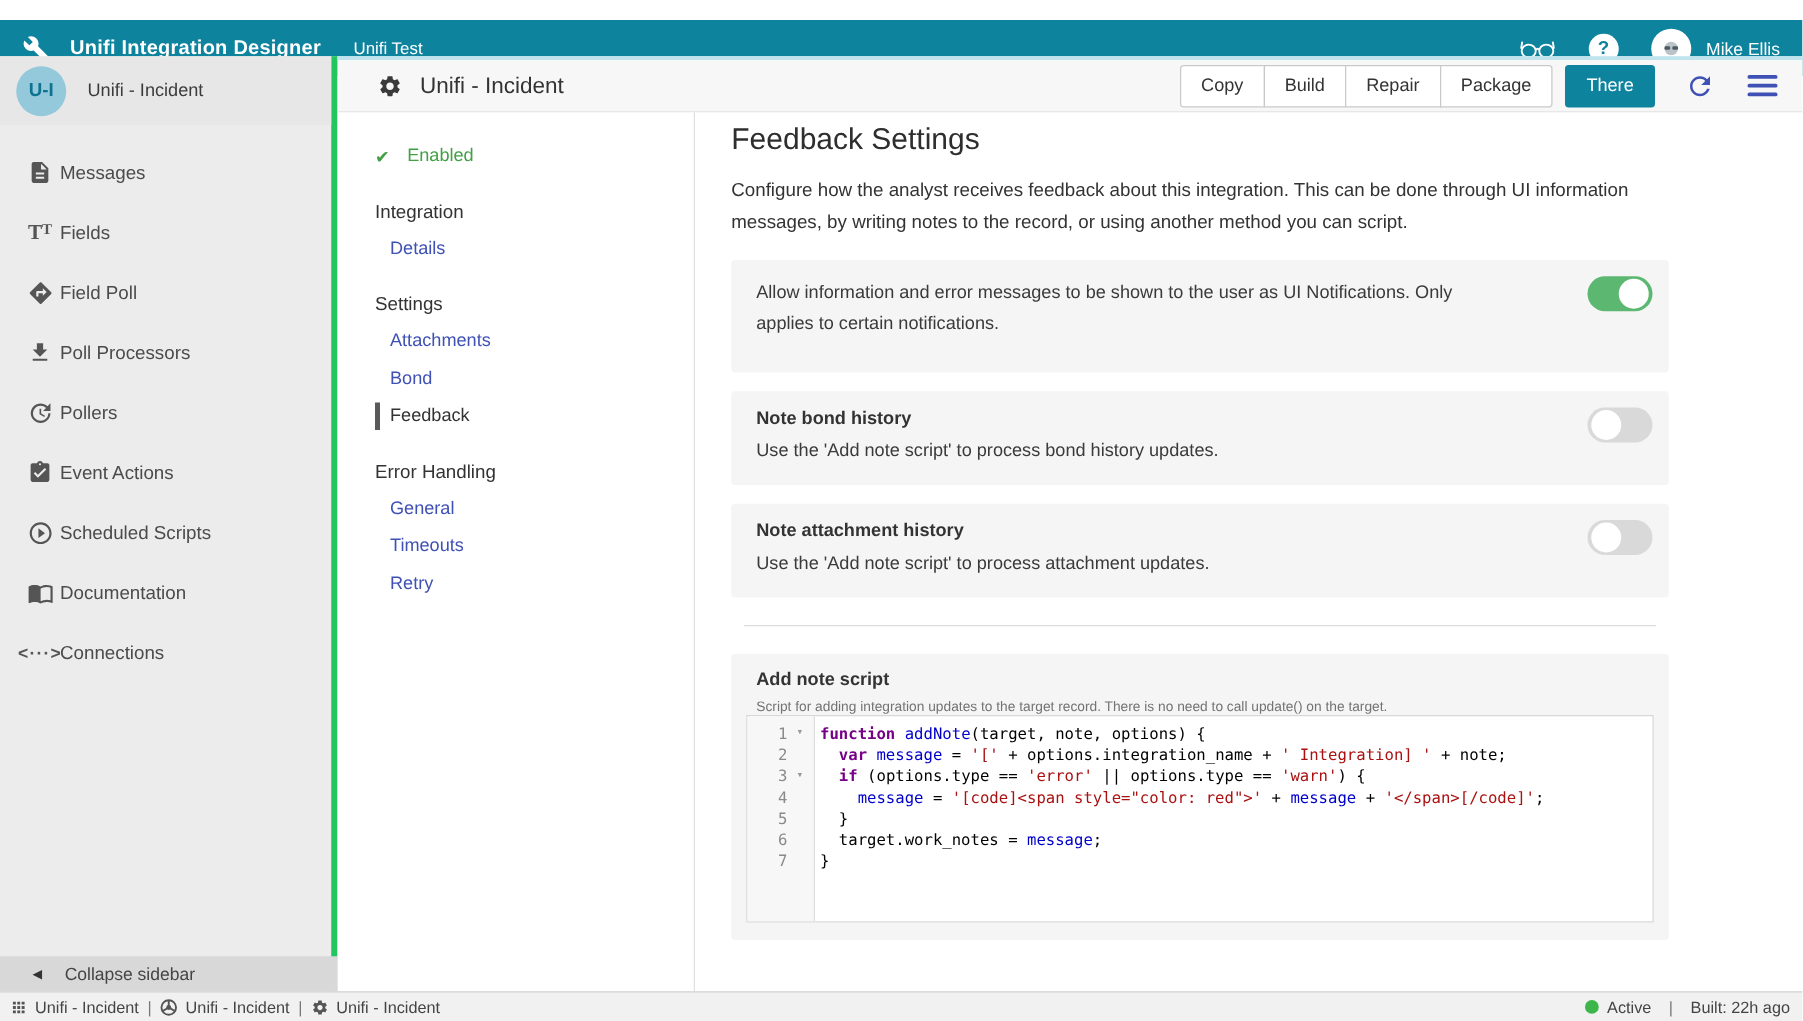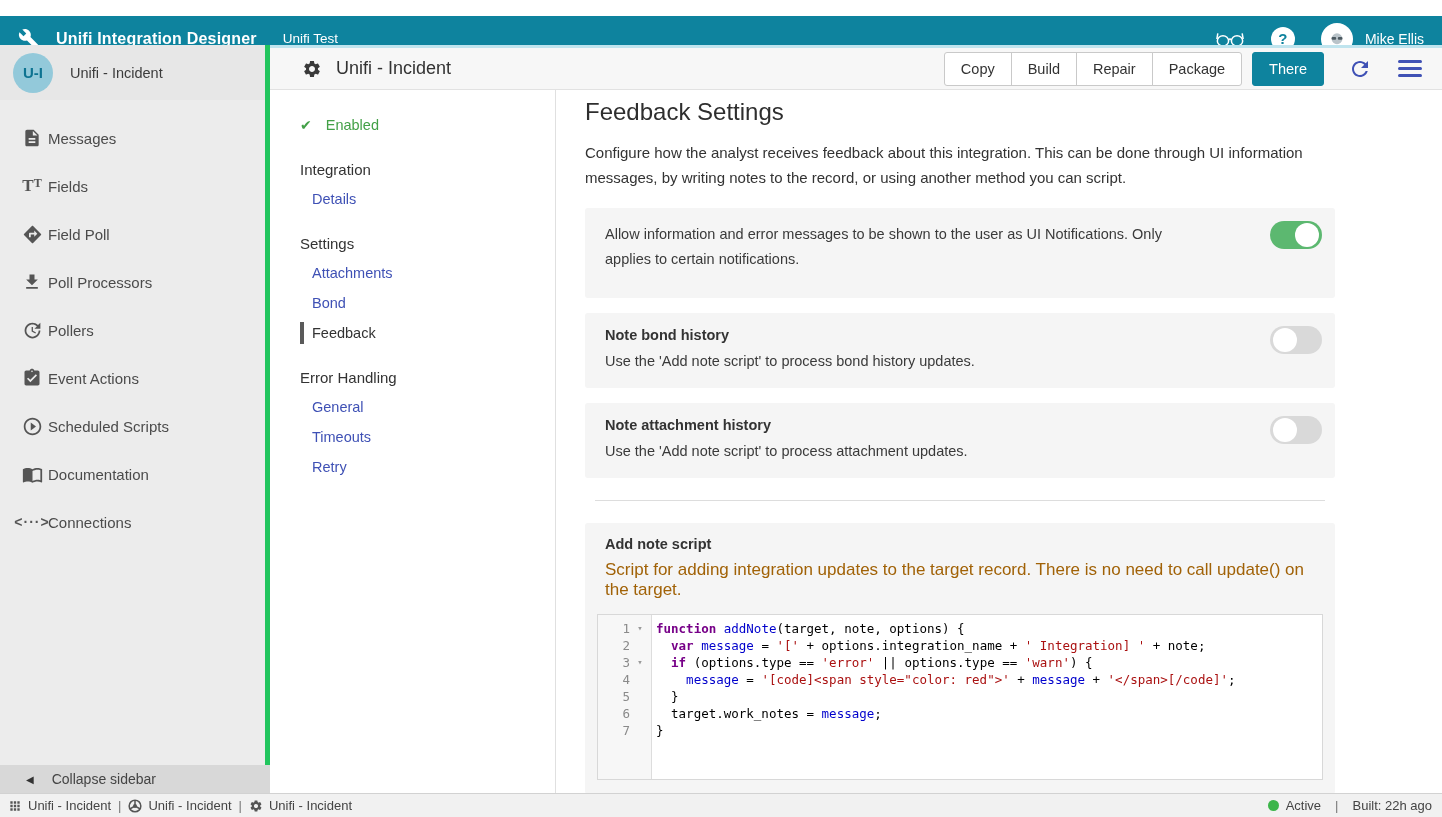--- a/index.html
+++ b/index.html
@@ -117,21 +117,21 @@
   .toggle .knob {
     position:absolute; top:2px; left:3px; width:24px; height:24px; border-radius:50%; background:#fff;
   }
   .toggle.on { background:#5cb870; }
   .toggle.on .knob { left:auto; right:3px; }
 
   .divider { border:none; border-top:1px solid #ddd; margin:22px 10px 22px 10px; }
 
   .script-card { background:#f5f5f5; border-radius:3px; padding:13px 12px 14px 12px; }
   .script-card .row-label { font-size:14.5px; font-weight:bold; color:#333; margin-bottom:8px; padding-left:8px; }
-  .script-card .row-desc { font-size:17px; color:#a16207; margin-bottom:14px; padding-left:8px; }
+  .script-card .row-desc { font-size:11px; color:#737373; padding-left:8px; }
   .editor {
     background:#fff; border:1px solid #d8d8d8; height:166px; display:flex;
     font-family:"DejaVu Sans Mono", monospace; font-size:12.5px; line-height:17px; cursor:text;
   }
   .gutter {
     width:54px; background:#f7f7f7; border-right:1px solid #ddd; color:#8a8a8a; padding-top:5px; flex:none;
   }
   .gutter-row { display:flex; height:17px; }
   .gutter-row .num { width:32px; text-align:right; }
   .gutter-row .fold { width:20px; text-align:center; font-size:9px; color:#9a9a9a; line-height:17px; cursor:pointer; }

